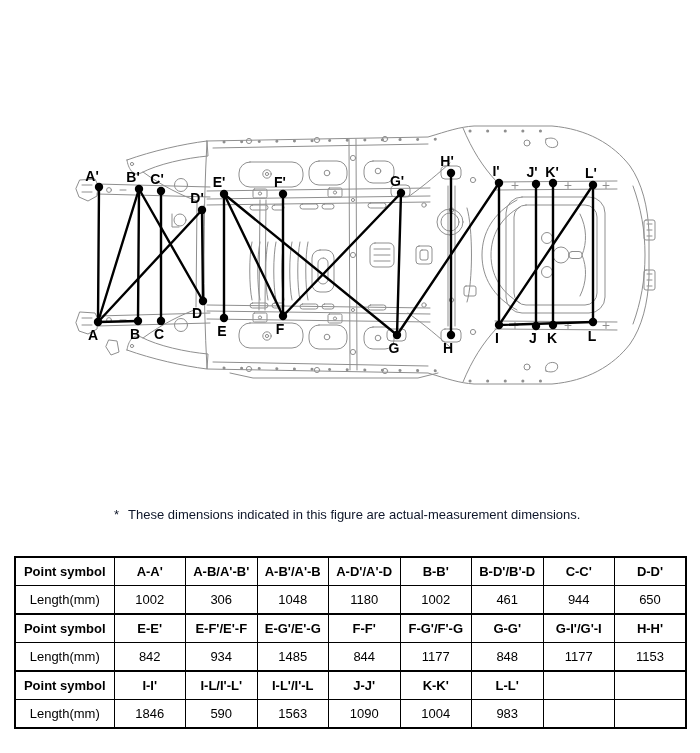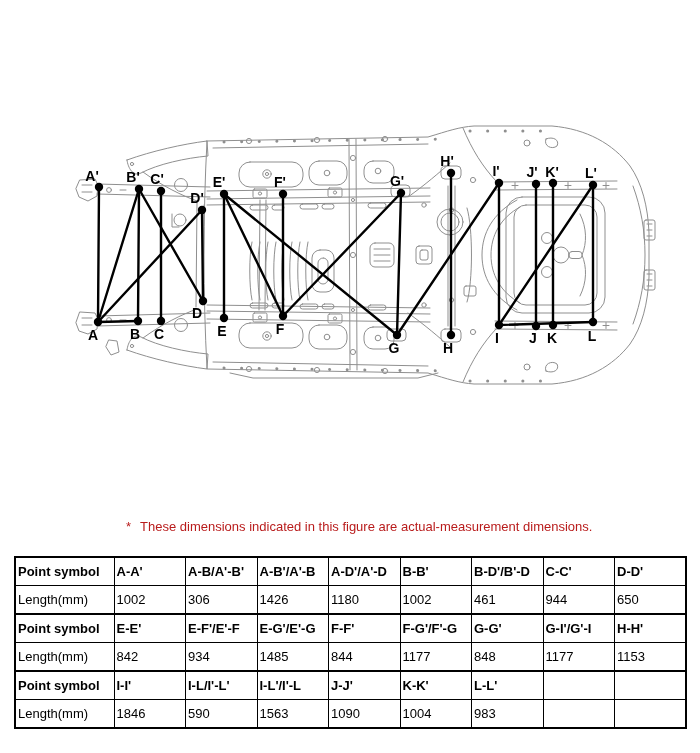--- a/index.html
+++ b/index.html
@@ -5,26 +5,26 @@
   html,body{margin:0;padding:0;background:#fff;}
   .page{position:relative;width:700px;height:753px;background:#fff;
         font-family:"Liberation Sans",sans-serif;overflow:hidden;}
   svg.diagram{position:absolute;left:0;top:0;}
   .car{stroke:#8f8f8f;fill:none;stroke-width:1;stroke-linejoin:round;stroke-linecap:round;}
   .car .dots{stroke-width:3;stroke-dasharray:0.1 17.5;stroke-linecap:round;}
   #overlay line{stroke:#000;stroke-width:2.4;stroke-linecap:round;}
   #overlay circle{fill:#000;stroke:none;}
   #overlay text{font-family:"Liberation Sans",sans-serif;font-size:14px;font-weight:bold;
                 fill:#000;text-anchor:middle;}
-  .note{position:absolute;left:114px;top:507px;margin:12px;font-size:13px;color:#b91c1c;
+  .note{position:absolute;left:114px;top:507px;margin:0;font-size:13px;color:#0f172a;
         white-space:nowrap;}
   .note .star{display:inline-block;margin-right:9px;}
   table.dims{position:absolute;left:14px;top:556px;width:673px;border-collapse:collapse;
              table-layout:fixed;border:2px solid #000;background:#fff;}
-  .dims td{border:1px solid #000;height:27px;text-align:left;vertical-align:middle;
+  .dims td{border:1px solid #000;height:27px;text-align:center;vertical-align:middle;
            font-size:13px;padding:0 2px;overflow:hidden;white-space:nowrap;color:#000;}
   .dims tr.symbol td{font-weight:bold;}
   .dims td.rowhead{font-weight:normal;}
   .dims tr.sep td{border-top:2px solid #000;}
 </style>
 </head>
 <body>
 
 <div class="page">
 
@@ -270,21 +270,21 @@
           <td>A-D'/A'-D</td>
           <td>B-B'</td>
           <td>B-D'/B'-D</td>
           <td>C-C'</td>
           <td>D-D'</td>
         </tr>
         <tr class="length">
           <td class="rowhead">Length(mm)</td>
           <td>1002</td>
           <td>306</td>
-          <td>1426</td>
+          <td>1048</td>
           <td>1180</td>
           <td>1002</td>
           <td>461</td>
           <td>944</td>
           <td>650</td>
         </tr>
         <tr class="symbol sep">
           <td class="rowhead">Point symbol</td>
           <td>E-E'</td>
           <td>E-F'/E'-F</td>

